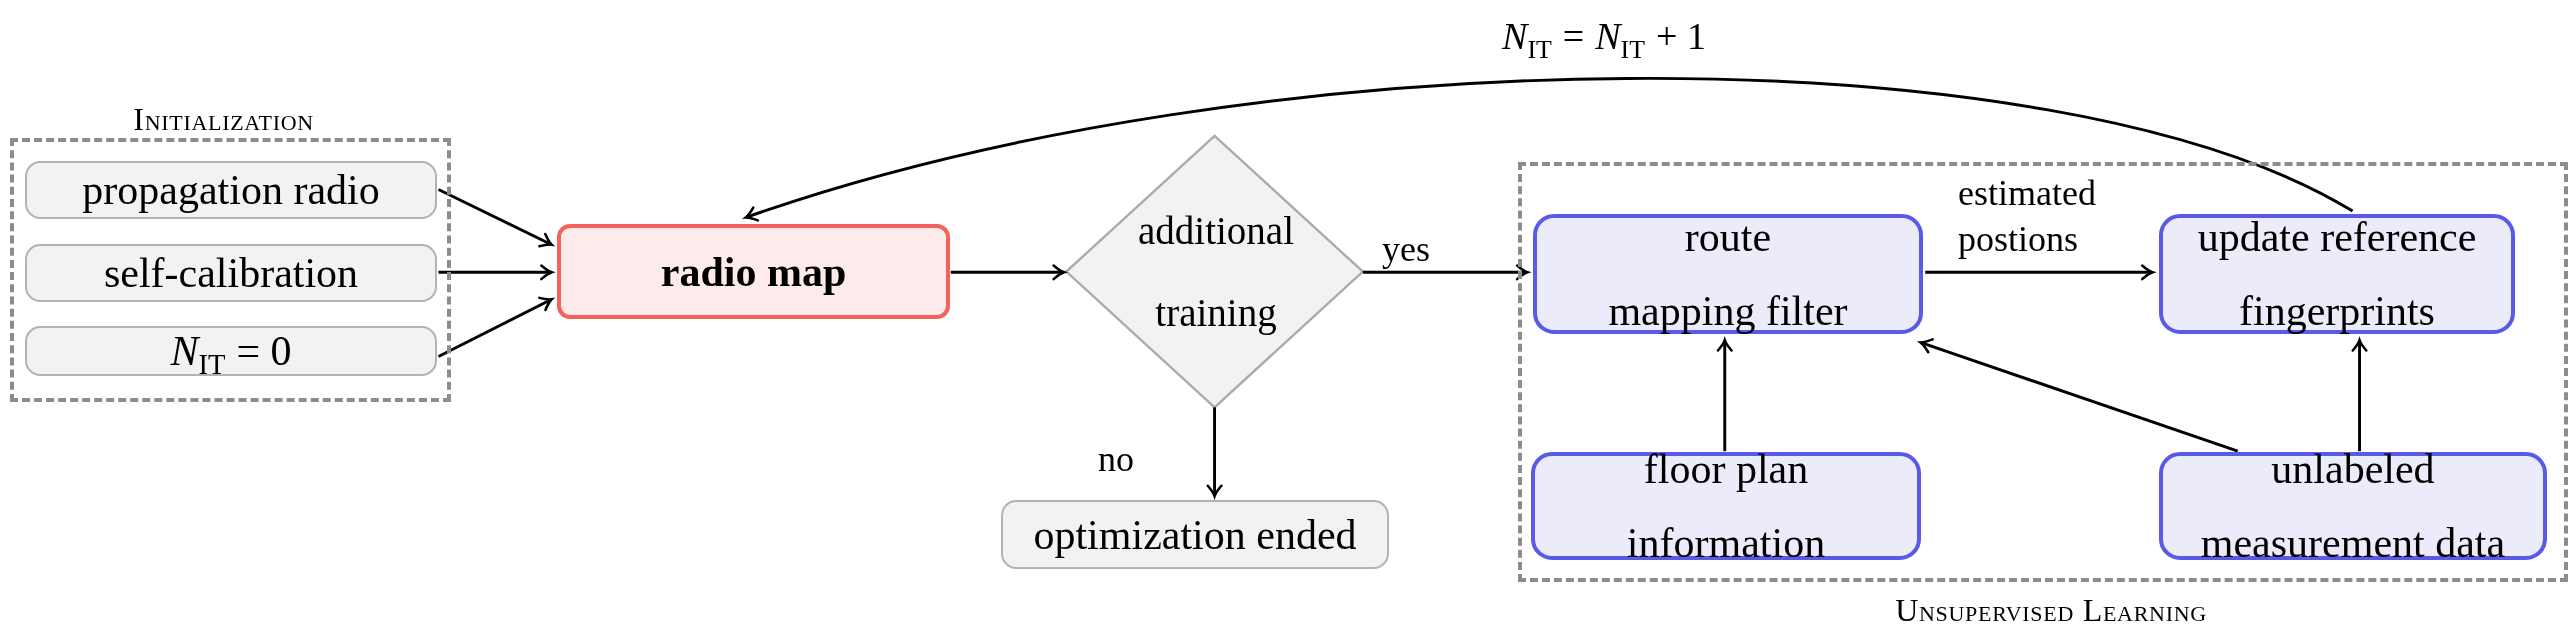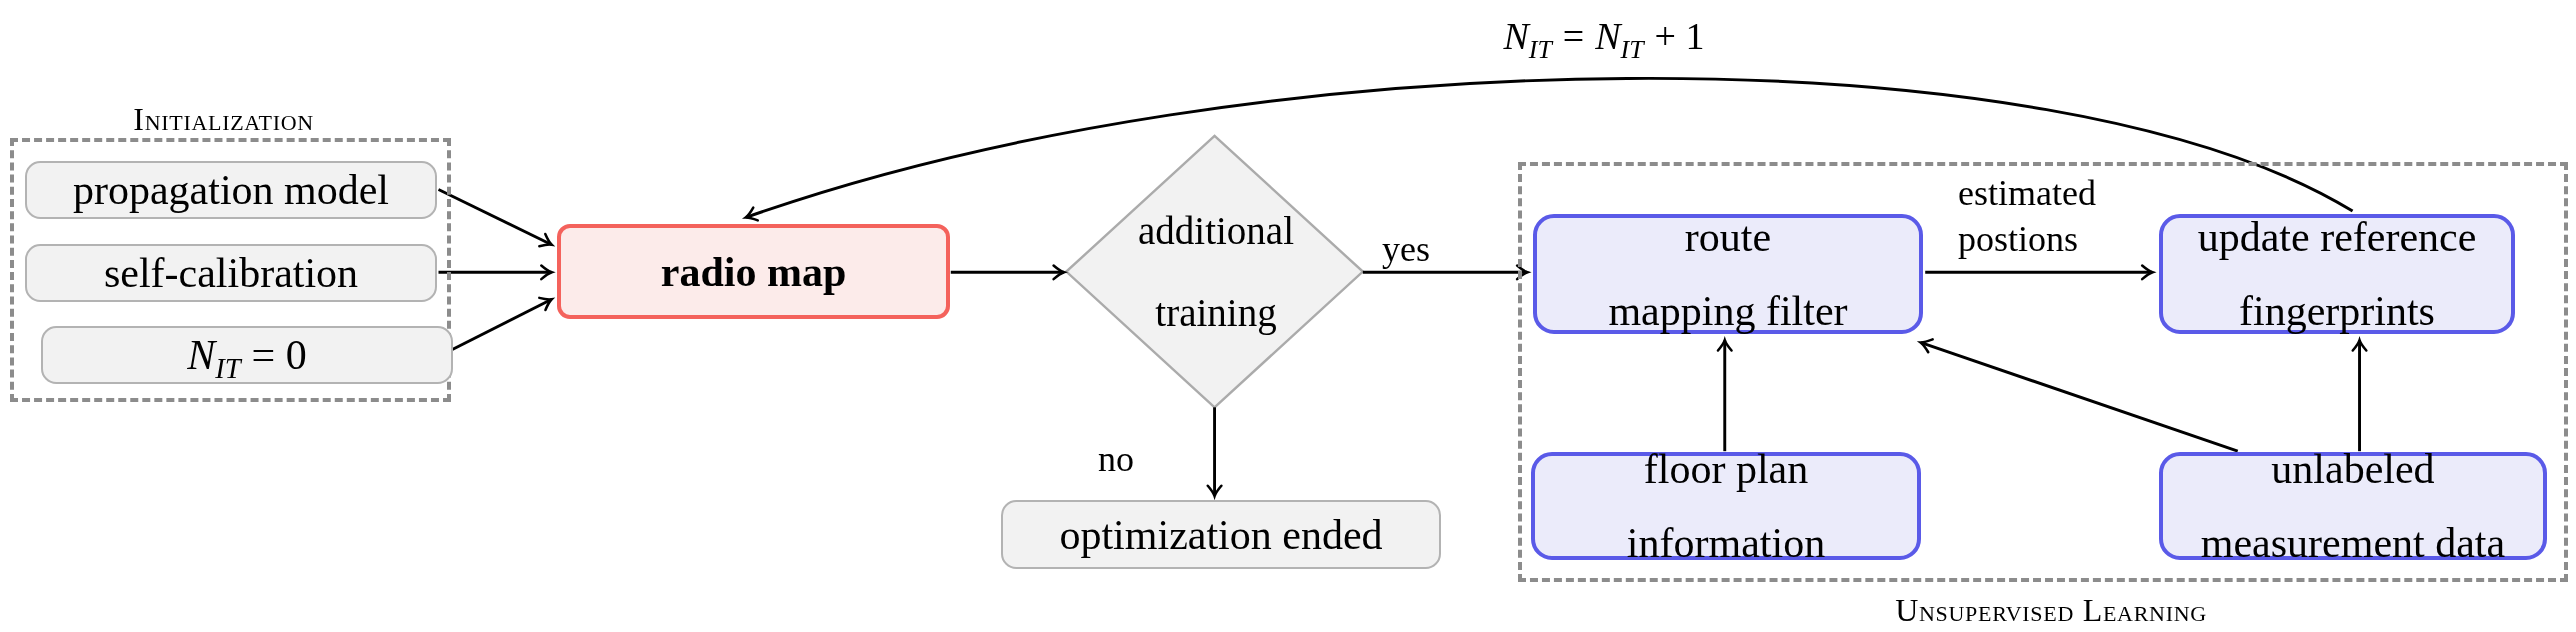--- a/index.html
+++ b/index.html
@@ -15,21 +15,21 @@
   .red{background:var(--red-fill,#fcebea);border:4.2px solid var(--red-border,#f4625c);
        border-radius:13px;font-weight:bold;}
   .blue{background:var(--blue-fill,#ebebfa);border:4.2px solid var(--blue-border,#5a5ae8);
         border-radius:21px;gap:24px;}
   .dashed-group{position:absolute;border:4.2px dashed var(--dash-color,#8c8c8c);
         box-sizing:border-box;background:transparent;}
   .group-label{position:absolute;font-variant:small-caps;font-size:32px;line-height:46px;
         text-align:center;letter-spacing:0.7px;}
   .edge-label{position:absolute;font-size:36px;line-height:46px;}
   .math i, .mi{font-style:italic;font-family:"Liberation Serif","DejaVu Serif",serif;}
-  sub.msub{font-style:italic;font-size:68%;line-height:0;}
+  sub.msub{font-size:68%;line-height:0;}
   .diamond-label{position:absolute;display:flex;flex-direction:column;align-items:center;
         justify-content:center;text-align:center;font-size:39px;line-height:53px;gap:29px;}
   .eqgap{display:inline-block;width:11px;}
 </style>
 </head>
 <body>
 
 <div class="canvas">
 
   <svg class="edges" width="2576" height="633" viewBox="0 0 3701 909">
@@ -56,41 +56,41 @@
     </g>
   </svg>
 
   <div class="dashed-group" style="left:10.4px;top:138px;width:441px;height:264px"></div>
   <div class="group-label" style="left:14.6px;top:96px;width:418px">Initialization</div>
 
   <div class="dashed-group" style="left:1518px;top:162px;width:1050px;height:420px"></div>
   <div class="group-label" style="left:1842px;top:587px;width:418px">Unsupervised Learning</div>
 
   <div class="node gray" style="left:25px;top:161px;width:412px;height:58px">
-    <span>propagation model</span>
+    <span>propagation radio</span>
   </div>
   <div class="node gray" style="left:25px;top:244px;width:412px;height:58px">
     <span>self-calibration</span>
   </div>
-  <div class="node gray math" style="left:41px;top:326px;width:412px;height:58px">
+  <div class="node gray math" style="left:25px;top:326px;width:412px;height:50px">
     <span>
       <span class="mi">N</span><sub class="msub">IT</sub><span class="eqgap"></span><span>= 0</span>
     </span>
   </div>
 
   <div class="node red" style="left:557px;top:224px;width:393px;height:95px">
     <span>radio map</span>
   </div>
 
   <div class="diamond-label" style="left:1101px;top:209px;width:230px;height:125px">
     <div>additional</div>
     <div>training</div>
   </div>
 
-  <div class="node gray" style="left:1001px;top:500px;width:440px;height:69px">
+  <div class="node gray" style="left:1001px;top:500px;width:388px;height:69px">
     <span>optimization ended</span>
   </div>
 
   <div class="node blue" style="left:1533px;top:214px;width:390px;height:120px">
     <div>route</div>
     <div>mapping filter</div>
   </div>
   <div class="node blue" style="left:2159px;top:214px;width:356px;height:120px">
     <div>update reference</div>
     <div>fingerprints</div>

